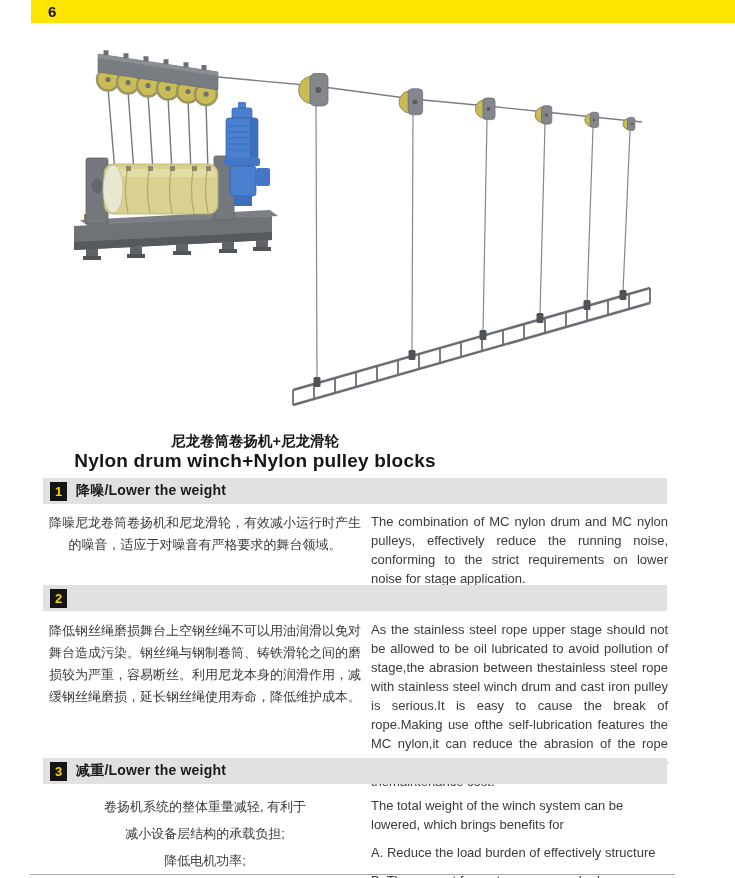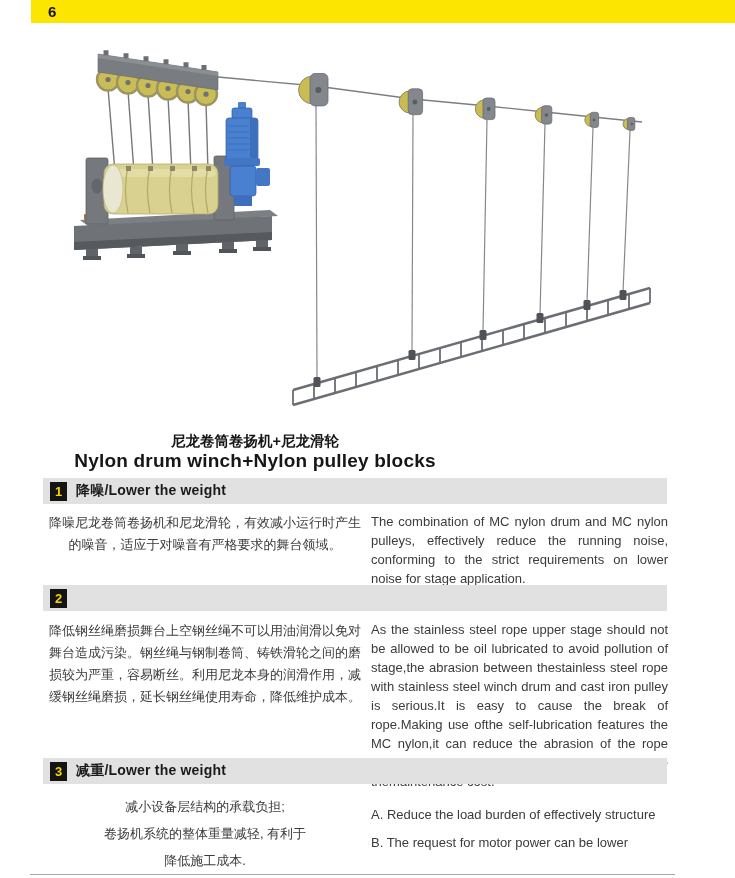--- a/index.html
+++ b/index.html
@@ -220,22 +220,24 @@
   <span class="badge">2</span>
 </div>
 <div class="col zh-col b2">降低钢丝绳磨损舞台上空钢丝绳不可以用油润滑以免对舞台造成污染。钢丝绳与钢制卷筒、铸铁滑轮之间的磨损较为严重，容易断丝。利用尼龙本身的润滑作用，减缓钢丝绳磨损，延长钢丝绳使用寿命，降低维护成本。</div>
 <div class="col en-col b2">As the stainless steel rope upper stage should not be allowed to be oil lubricated to avoid pollution of stage,the abrasion between thestainless steel rope with stainless steel winch drum and cast iron pulley is serious.It is easy to cause the break of rope.Making use ofthe self-lubrication features the MC nylon,it can reduce the abrasion of the rope and lengthen its life time,which can reduce themaintenance cost.</div>
 
 <div class="sec-hd hd3">
   <span class="badge">3</span>
   <span class="sec-ttl">减重/Lower the weight</span>
 </div>
 <div class="col zh-col b3">
+  <span class="zh-line">卷扬机系统的整体重量减轻, 有利于</span>
   <span class="zh-line">减小设备层结构的承载负担;</span>
-  <span class="zh-line">卷扬机系统的整体重量减轻, 有利于</span>
+  <span class="zh-line">降低电机功率;</span>
   <span class="zh-line">降低施工成本.</span>
 </div>
 <div class="col en-col b3">
+  <span style="display:block;text-align:left;">The total weight of the winch system can be lowered, which brings benefits for</span>
   <span class="en-item">A. Reduce the load burden of effectively structure</span>
   <span class="en-item">B. The request for motor power can be lower</span>
 </div>
 
 <div class="bottom-rule"></div>
 
 </body></html>

